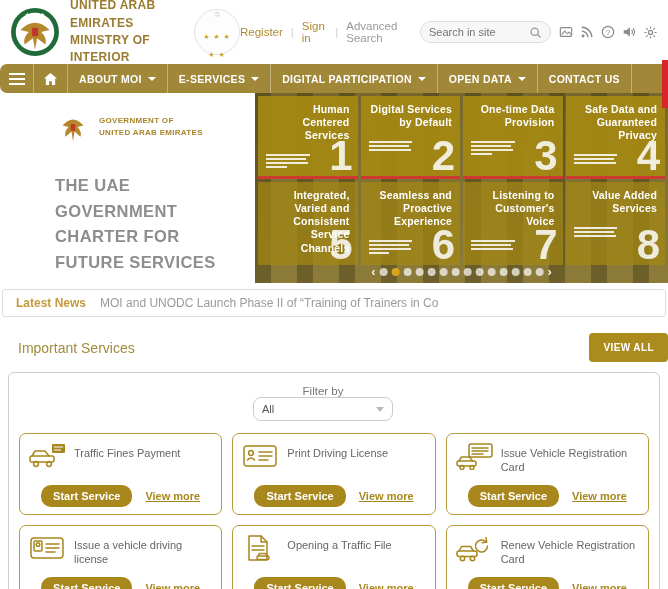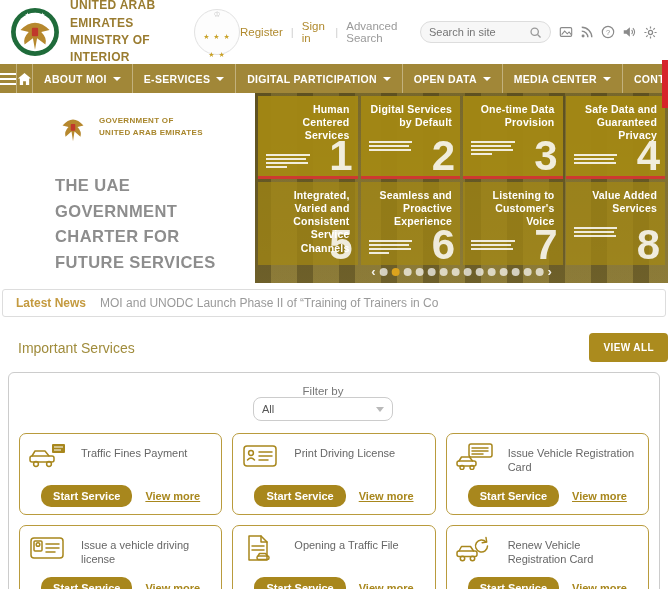--- a/index.html
+++ b/index.html
@@ -21,21 +21,21 @@
   .hlink.gray { color:#9a9a9a; }
   .hsep { color:#cfcfcf; }
   .search-pill { display:flex; align-items:center; width:148px; height:22px; border:1px solid #ddd;
     border-radius:11px; background:#f7f7f7; padding:0 8px; }
   .search-pill input { border:none; outline:none; background:transparent; flex:1; font-size:11px; color:#777;
     font-family:"Liberation Sans", sans-serif; width:100px; }
   .util-icons { display:flex; align-items:center; gap:7px; color:#8a8a8a; }
   .util-icons svg { display:block; }
 
   
-  .navbar { height:29px; background:#a18738; display:flex; align-items:stretch; color:#fff; position:relative; }
+  .navbar { height:29px; background:#a18738; display:flex; align-items:stretch; color:#fff; position:relative;border-radius:7px; }
   .nav-burger { width:34px; display:flex; flex-direction:column; justify-content:center; align-items:center; gap:3px;
     border-right:1px solid rgba(255,255,255,.35); cursor:pointer; }
   .nav-burger i { display:block; width:16px; height:2px; background:#fff; }
   .nav-home { width:34px; display:flex; align-items:center; justify-content:center; border-right:1px solid rgba(255,255,255,.35); cursor:pointer; }
   .nav-item { display:flex; align-items:center; padding:0 11px; font-size:10.5px; font-weight:bold; letter-spacing:.3px;
     border-right:1px solid rgba(255,255,255,.35); cursor:pointer; white-space:nowrap; }
   .caret { width:0; height:0; border-left:4px solid transparent; border-right:4px solid transparent;
     border-top:4px solid #fff; margin-left:6px; }
   .edge-tab { position:absolute; right:0; top:60px; width:6px; height:48px; background:#d6252b; z-index:5; }
 
@@ -84,21 +84,21 @@
   .filter-label { color:#777; font-size:11.5px; }
   .filter-select { width:140px; height:24px; border:1px solid #ccc; border-radius:8px; background:#fff;
     display:flex; align-items:center; padding:0 8px; font-size:11px; color:#555; cursor:pointer; }
   .filter-caret { margin-left:auto; width:0; height:0; border-left:4px solid transparent;
     border-right:4px solid transparent; border-top:5px solid #b9b9b9; }
   .cards { display:grid; grid-template-columns:repeat(3,1fr); gap:10px; margin-top:10px; }
   .card { border:1px solid #b99b3d; border-radius:7px; background:#fff; height:82px; padding:8px 8px 7px 8px;
     display:flex; flex-direction:column; }
   .card-top { display:flex; align-items:flex-start; gap:6px; }
   .card-icon { flex:0 0 auto; }
-  .card-title { color:#666; font-size:11px; line-height:1.3; padding-top:4px;margin-left:7px; }
+  .card-title { color:#666; font-size:11px; line-height:1.3; padding-top:4px; }
   .card-actions { margin-top:auto; display:flex; align-items:center; justify-content:center; gap:13px; }
   .start-btn { background:#a8871d; color:#fff; font-weight:bold; font-size:11px; padding:5px 12px;
     border:none; border-radius:10px; cursor:pointer; font-family:"Liberation Sans", sans-serif; }
   .more-link { color:#a8871d; font-weight:bold; font-size:11px; text-decoration:underline; cursor:pointer; }
 </style>
 </head>
 <body>
 
 <div class="header">
   <svg class="emblem" viewBox="0 0 48 48">
@@ -177,24 +177,20 @@
   </div>
   <div class="nav-item">
     <span>DIGITAL PARTICIPATION</span>
       <i class="caret"></i>
   </div>
   <div class="nav-item">
     <span>OPEN DATA</span>
       <i class="caret"></i>
   </div>
   <div class="nav-item">
-    <span>MEDIA CENTER</span>
-      <i class="caret"></i>
-  </div>
-  <div class="nav-item">
     <span>CONTACT US</span>
   </div>
 
 </div>
 <div class="edge-tab"></div>
 
 <div class="hero">
   <div class="hero-left">
     <div class="gov-row">
       <svg class="gov-emblem" viewBox="0 0 48 48">

